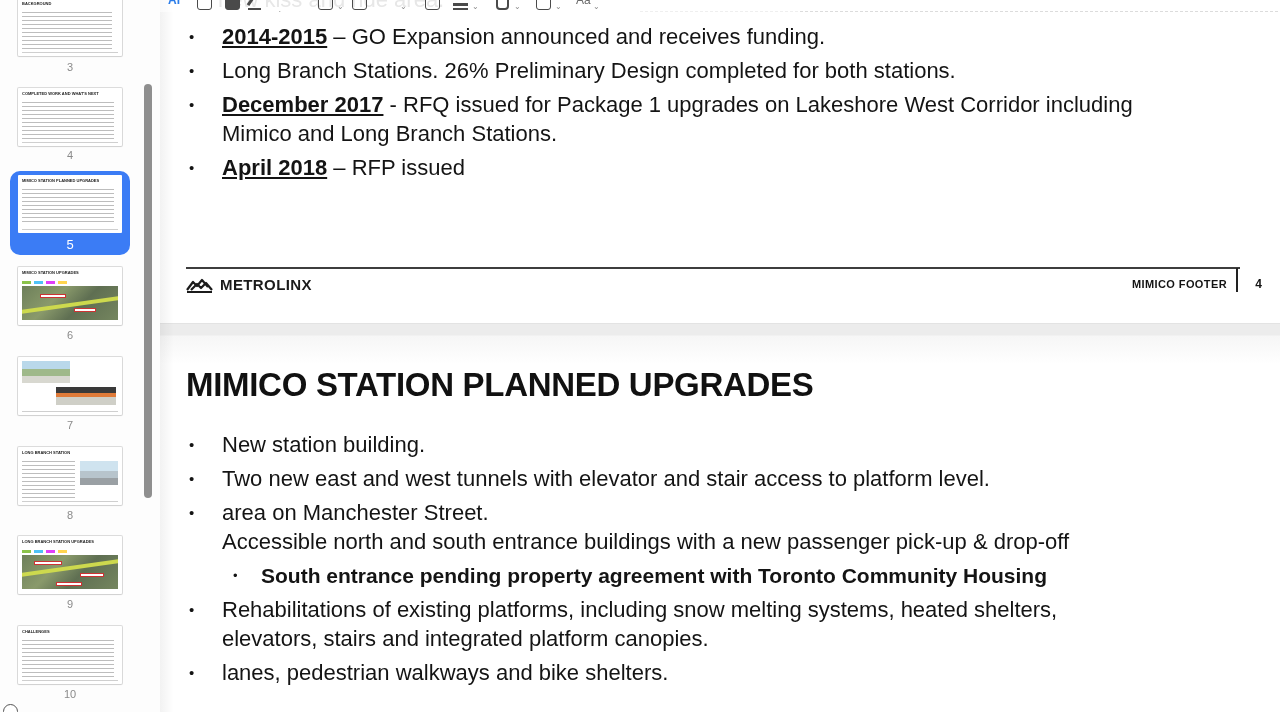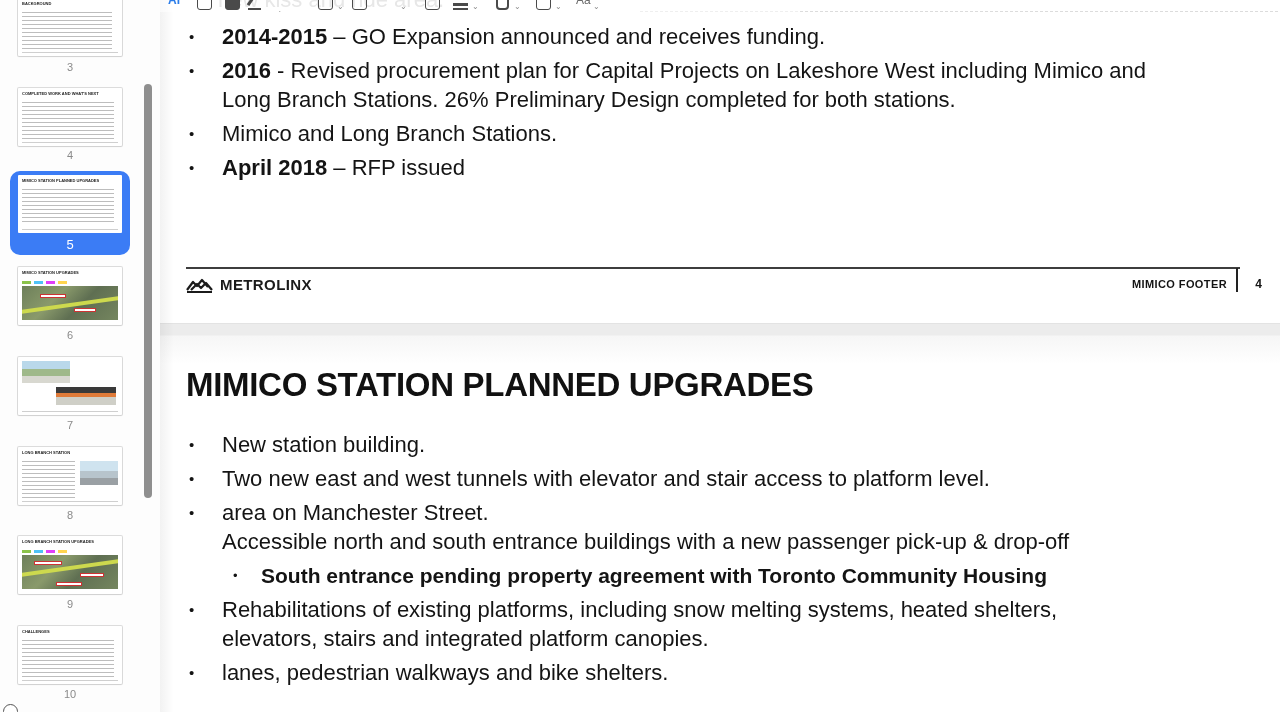--- a/index.html
+++ b/index.html
@@ -58,21 +58,21 @@
     background:#4a4a4a; transform:rotate(35deg); }
   .lines-ic { width:15px; height:17px; display:flex; flex-direction:column; justify-content:flex-end; gap:2px; }
   .lines-ic i { display:block; height:2.5px; background:#4a4a4a; }
   #dash-sel { position:absolute; left:480px; right:2px; top:11px; border-top:1px dashed #dcdcdc; }
 
   .bullets { position:absolute; font-size:22px; line-height:29px; color:#141414; }
   #p4-bullets { left:26px; top:22px; width:1056px; }
   .b-row { display:flex; margin-bottom:5px; }
   .b-marker { flex:0 0 36px; padding-left:3px; font-size:15px; color:#141414; }
   .b-body { flex:1; }
-  .bold { font-weight:bold; }
+  .bold { font-weight:bold;text-decoration:underline; }
 
   
   #p4-rule { position:absolute; left:26px; top:267px; width:1054px; height:2px; background:#3d3d3d; }
   #p4-brand { position:absolute; left:26px; top:276px; display:flex; align-items:center; gap:6px; }
   #p4-brand .brand-txt { font-size:15px; font-weight:bold; letter-spacing:0.4px; color:#1b1b1b; }
   #insert-footer { position:absolute; top:278px; right:53px; font-size:11px; font-weight:bold;
     letter-spacing:0.4px; color:#141414; }
   #footer-divider { position:absolute; top:268px; right:42px; width:2px; height:24px; background:#222; }
   #page-num { position:absolute; top:277px; right:18px; font-size:12px; font-weight:bold; color:#141414; }
 
@@ -214,27 +214,27 @@
       <div class="bullets" id="p4-bullets">
         <div class="b-row">
           <div class="b-marker">•</div>
           <div class="b-body">
             <span class="bold">2014-2015</span><span> – GO Expansion announced and receives funding.</span>
           </div>
         </div>
         <div class="b-row">
           <div class="b-marker">•</div>
           <div class="b-body">
-            <div><span class="bold">2016</span><span> - Revised procurement plan for Capital Projects on Lakeshore West including Mimico and</span></div>
             <div>Long Branch Stations. 26% Preliminary Design completed for both stations.</div>
           </div>
         </div>
         <div class="b-row">
           <div class="b-marker">•</div>
           <div class="b-body">
+            <div><span class="bold">December 2017</span><span> - RFQ issued for Package 1 upgrades on Lakeshore West Corridor including</span></div>
             <div>Mimico and Long Branch Stations.</div>
           </div>
         </div>
         <div class="b-row">
           <div class="b-marker">•</div>
           <div class="b-body">
             <span class="bold">April 2018</span><span> – RFP issued</span>
           </div>
         </div>
       </div>

